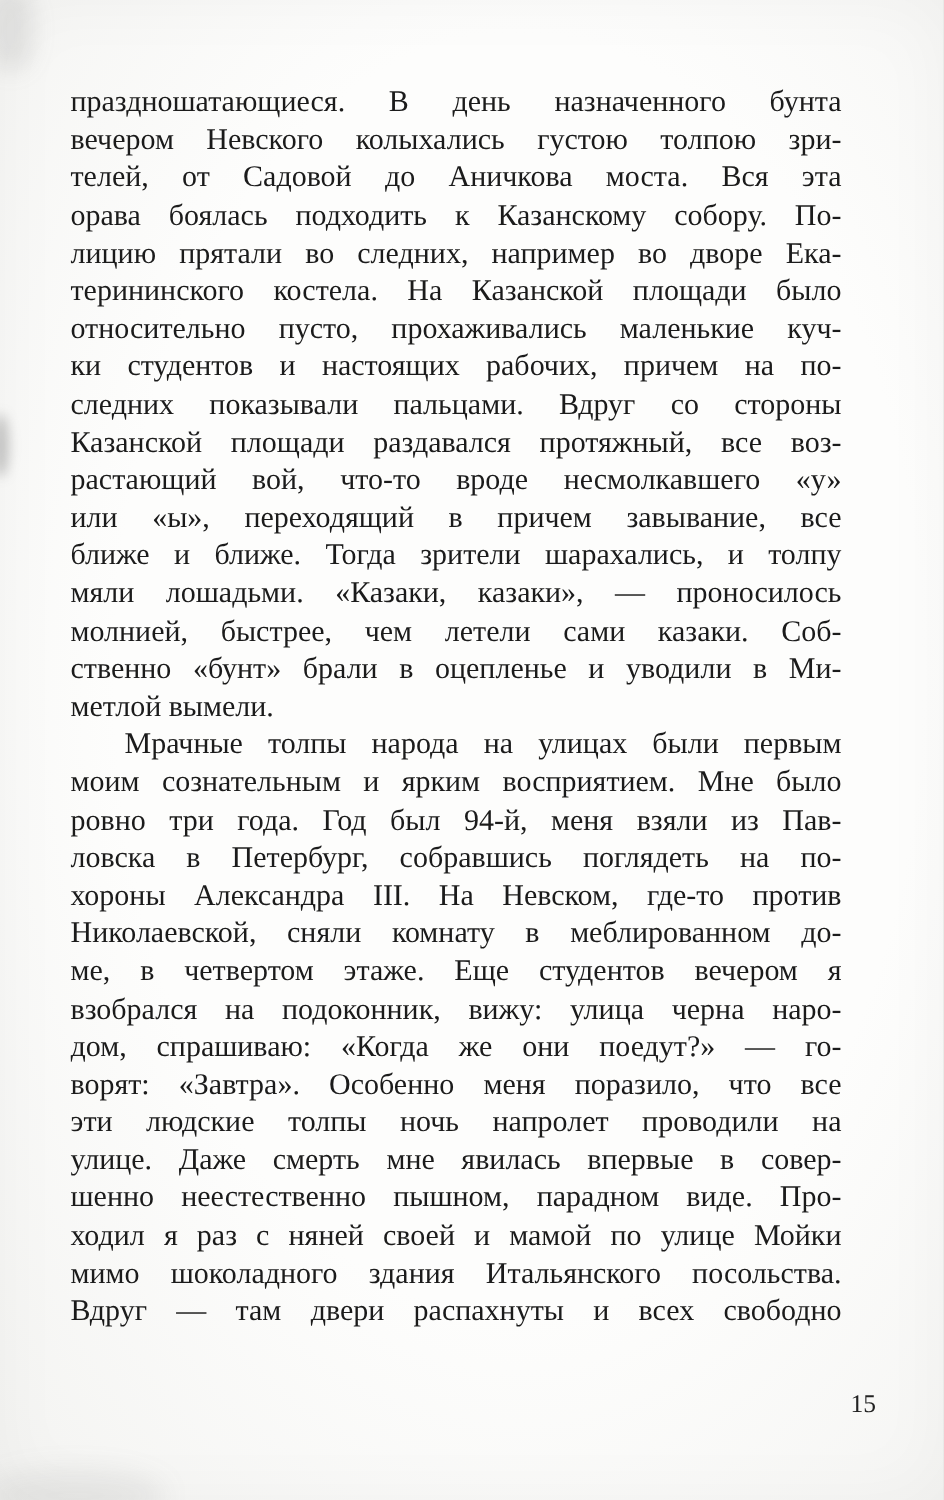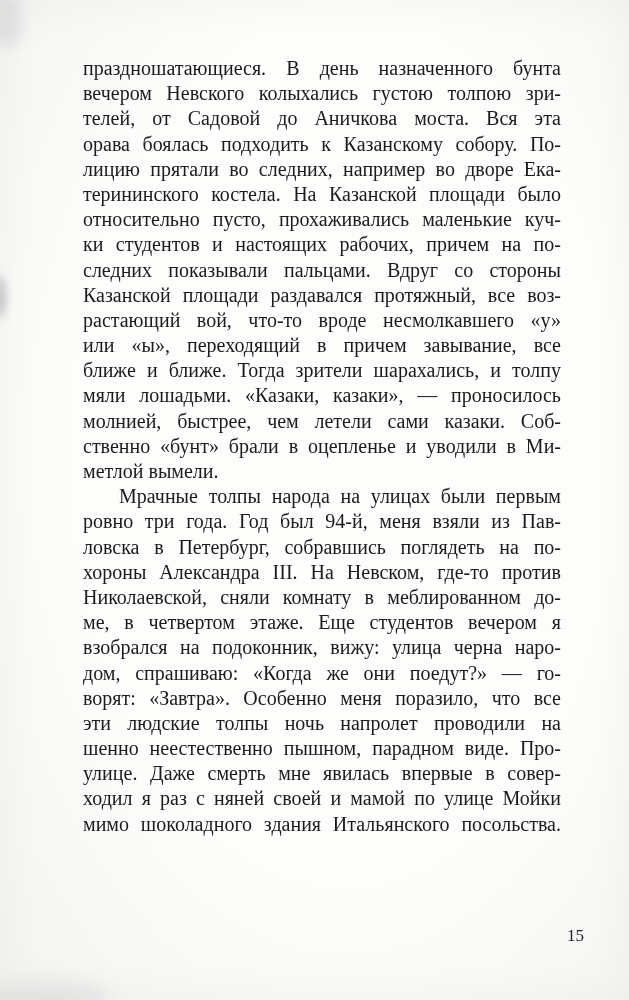--- a/index.html
+++ b/index.html
@@ -55,21 +55,20 @@
     width: 514px;
     font-size: 20px;
     line-height: 25.2px;
   }
   .line {
     height: 25.2px;
     overflow: hidden;
     text-align: justify;
     text-align-last: justify;
     white-space: normal;
-    margin-left: 36px;
   }
   .line.end {
     text-align-last: left;
   }
   .line.indent {
     padding-left: 36px;
   }
   .folio {
     position: absolute;
     top: 926px;
@@ -103,30 +102,32 @@
       <div class="line">растающий вой, что-то вроде несмолкавшего «у»</div>
       <div class="line">или «ы», переходящий в причем завывание, все</div>
       <div class="line">ближе и ближе. Тогда зрители шарахались, и толпу</div>
       <div class="line">мяли лошадьми. «Казаки, казаки», — проносилось</div>
       <div class="line">молнией, быстрее, чем летели сами казаки. Соб-</div>
       <div class="line">ственно «бунт» брали в оцепленье и уводили в Ми-</div>
       <div class="line end">метлой вымели.</div>
     </div>
     <div class="para">
       <div class="line indent">Мрачные толпы народа на улицах были первым</div>
+      <div class="line">моим сознательным и ярким восприятием. Мне было</div>
       <div class="line">ровно три года. Год был 94-й, меня взяли из Пав-</div>
       <div class="line">ловска в Петербург, собравшись поглядеть на по-</div>
       <div class="line">хороны Александра III. На Невском, где-то против</div>
       <div class="line">Николаевской, сняли комнату в меблированном до-</div>
       <div class="line">ме, в четвертом этаже. Еще студентов вечером я</div>
       <div class="line">взобрался на подоконник, вижу: улица черна наро-</div>
       <div class="line">дом, спрашиваю: «Когда же они поедут?» — го-</div>
       <div class="line">ворят: «Завтра». Особенно меня поразило, что все</div>
       <div class="line">эти людские толпы ночь напролет проводили на</div>
+      <div class="line">улице. Даже смерть мне явилась впервые в совер-</div>
       <div class="line">шенно неестественно пышном, парадном виде. Про-</div>
-      <div class="line">улице. Даже смерть мне явилась впервые в совер-</div>
       <div class="line">ходил я раз с няней своей и мамой по улице Мойки</div>
       <div class="line">мимо шоколадного здания Итальянского посольства.</div>
+      <div class="line">Вдруг — там двери распахнуты и всех свободно</div>
     </div>
   </div>
 
   <div class="folio">15</div>
 </div>
 
 </body></html>

